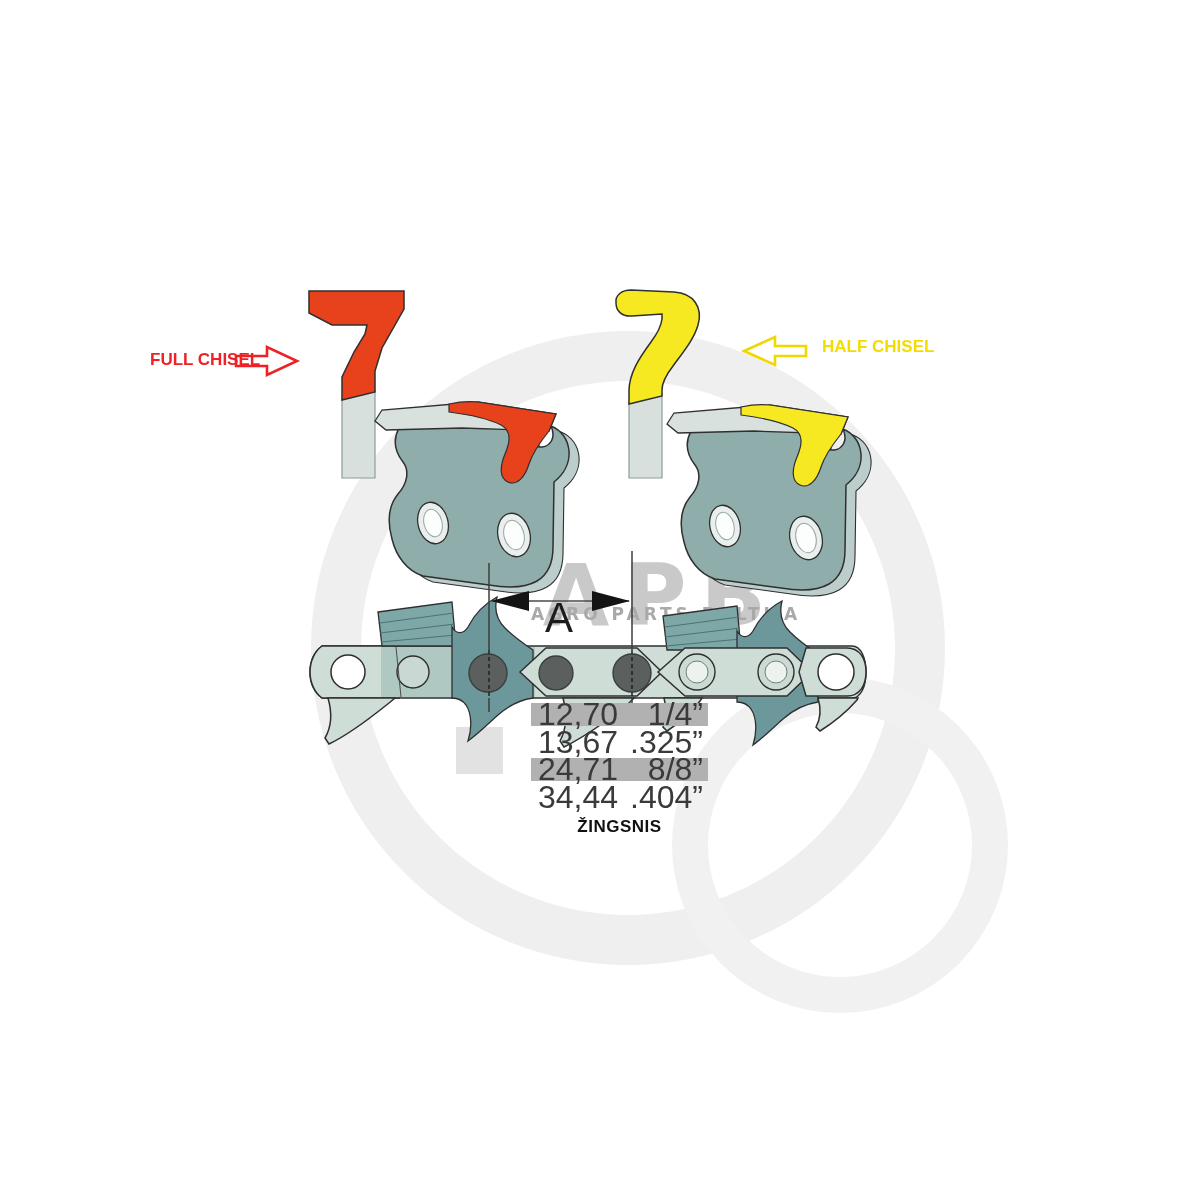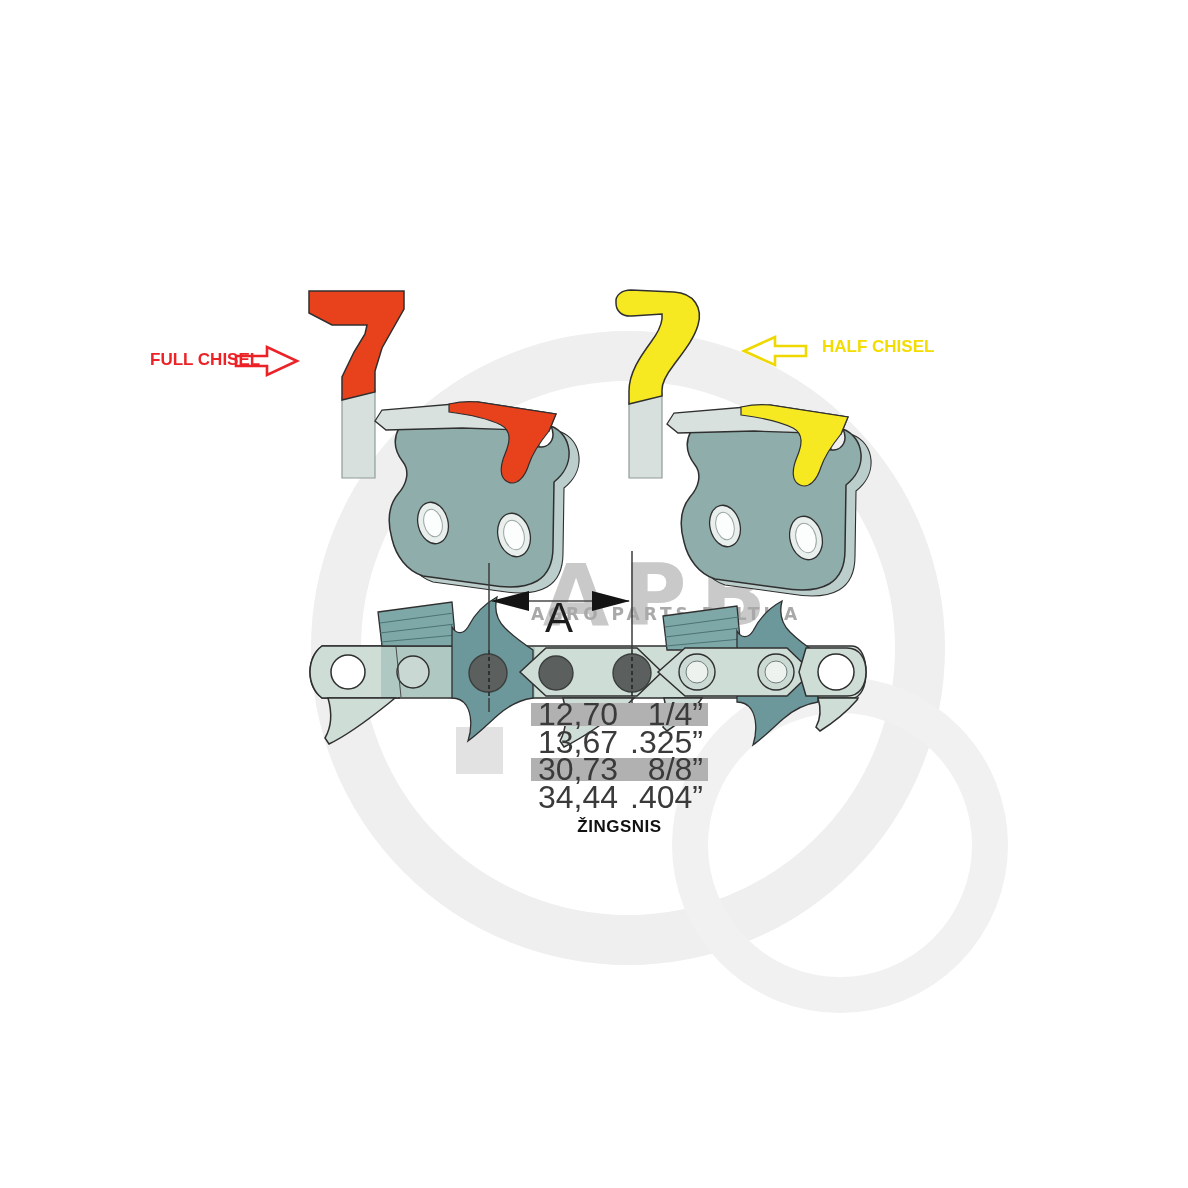--- a/index.html
+++ b/index.html
@@ -169,21 +169,21 @@
   <div class="pitch-table">
     <div class="t-row hl">
       <span class="mm">12,70</span>
       <span class="inch">1/4”</span>
     </div>
     <div class="t-row">
       <span class="mm">13,67</span>
       <span class="inch">.325”</span>
     </div>
     <div class="t-row hl">
-      <span class="mm">30,73</span>
+      <span class="mm">24,71</span>
       <span class="inch">8/8”</span>
     </div>
     <div class="t-row">
       <span class="mm">34,44</span>
       <span class="inch">.404”</span>
     </div>
     <div class="pitch-caption">ŽINGSNIS</div>
   </div>
 
 </div>

